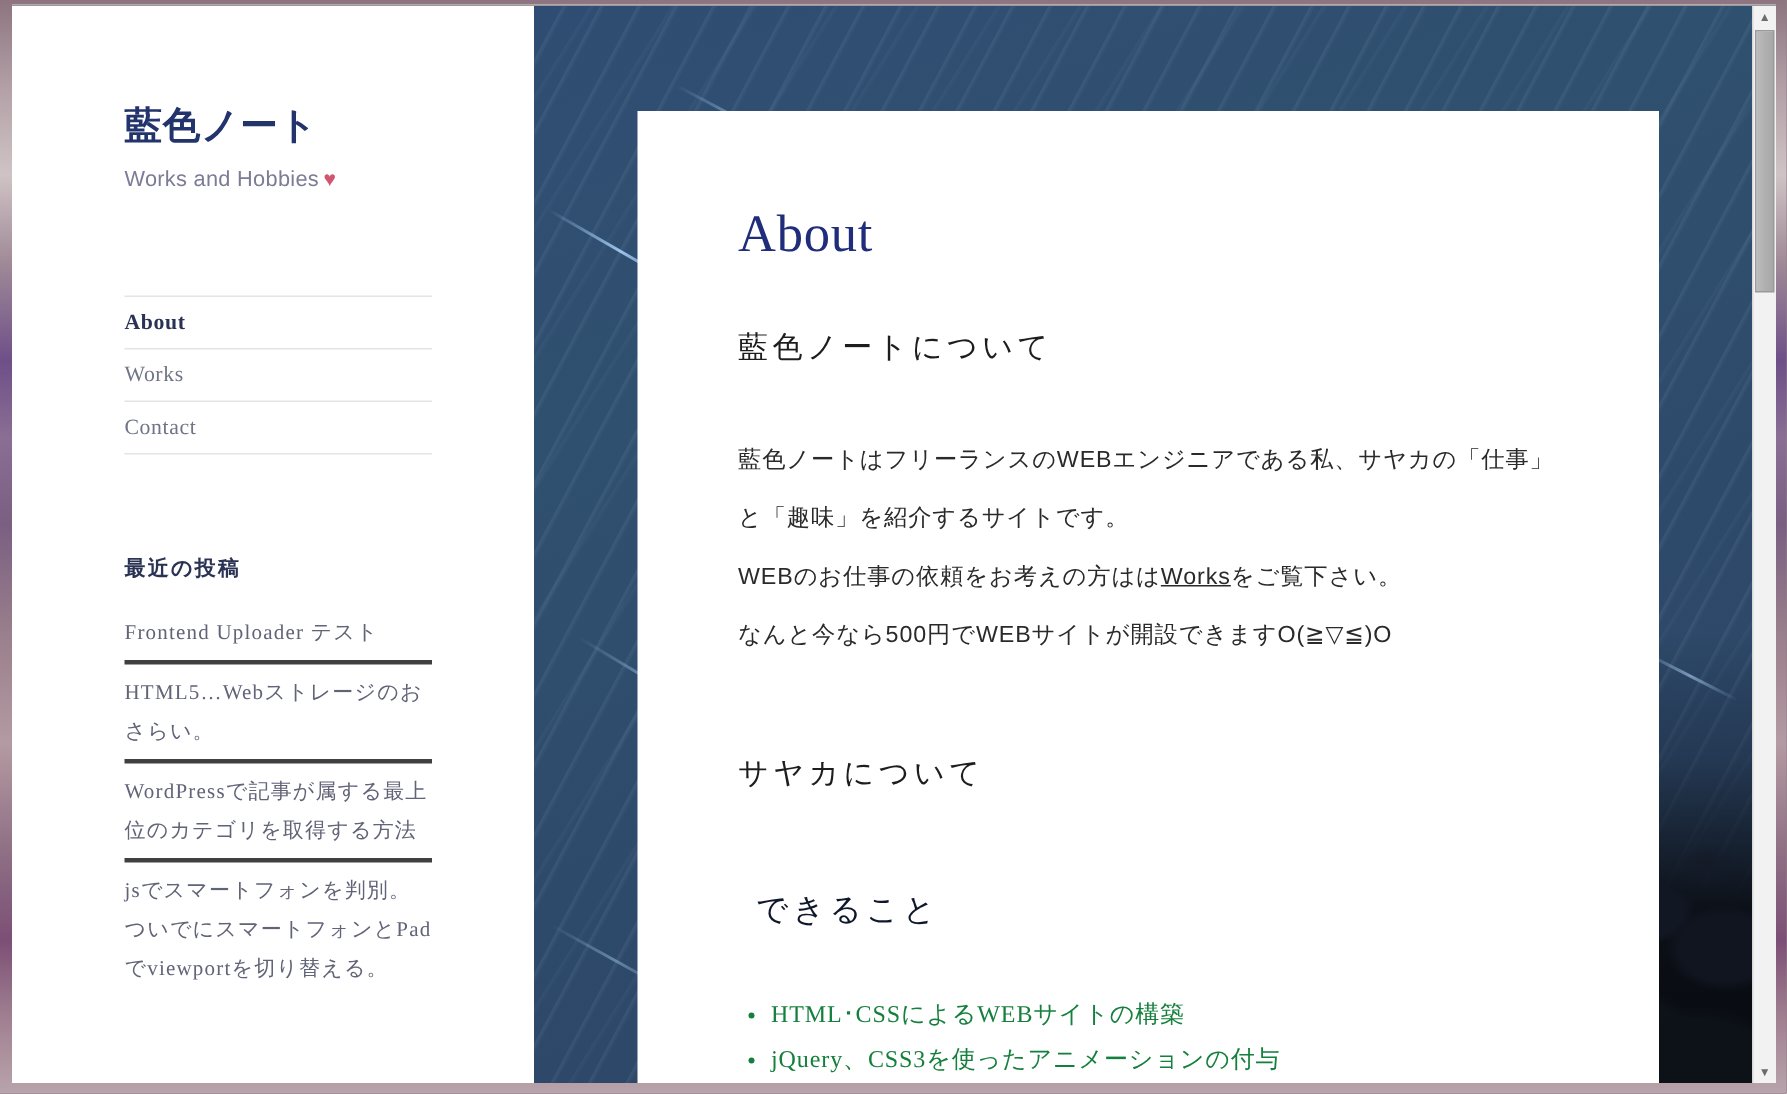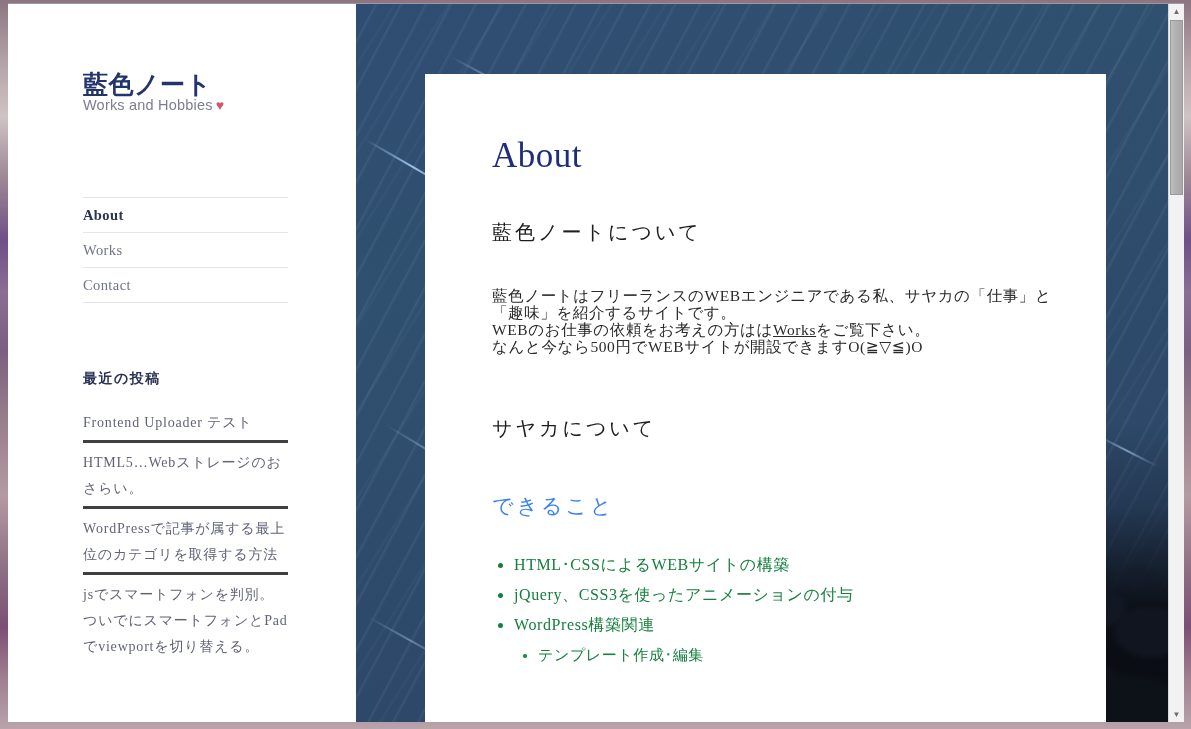--- a/index.html
+++ b/index.html
@@ -63,21 +63,21 @@
     font-family: "Liberation Serif", serif;
     font-size: 25px;
     font-weight: 700;
     color: #22346b;
     letter-spacing: 0.5px;
     line-height: 1.2;
   }
 
   #site-tagline {
     position: absolute;
-    left: 75px; top: 93px;
+    left: 75px; top: 107px;
     font-family: "Liberation Sans", sans-serif;
     font-size: 14.5px;
     color: #7d7c97;
     letter-spacing: 0.2px;
     white-space: nowrap;
   }
   #site-tagline .heart {
     color: #d1556c;
     font-size: 14px;
     margin-left: 3px;
@@ -207,34 +207,34 @@
   .h2 {
     margin: 0;
     font-family: "Liberation Serif", serif;
     font-weight: 400;
     font-size: 20px;
     color: #1d1d1d;
     letter-spacing: 3px;
     line-height: 1.3;
   }
   .h3 {
-    margin: 0;
+    margin: 12px;
     font-family: "Liberation Serif", serif;
     font-weight: 400;
     font-size: 21px;
-    color: #3b82f6;
+    color: #0f172a;
     letter-spacing: 3px;
     line-height: 1.3;
   }
   .body-text {
     margin: 0;
-    font-family: Liberation Serif, serif;
+    font-family: Liberation Sans, sans-serif;
     font-size: 15.5px;
     color: #2a2a2a;
-    line-height: 17px;
+    line-height: 39px;
     letter-spacing: 0.6px;
   }
   .body-text a {
     color: #2a2a2a;
     text-decoration: underline;
   }
   .spacer-60 { height: 60px; }
   .spacer-42 { height: 42px; }
   .spacer-52 { height: 52px; }
   .spacer-30 { height: 30px; }

